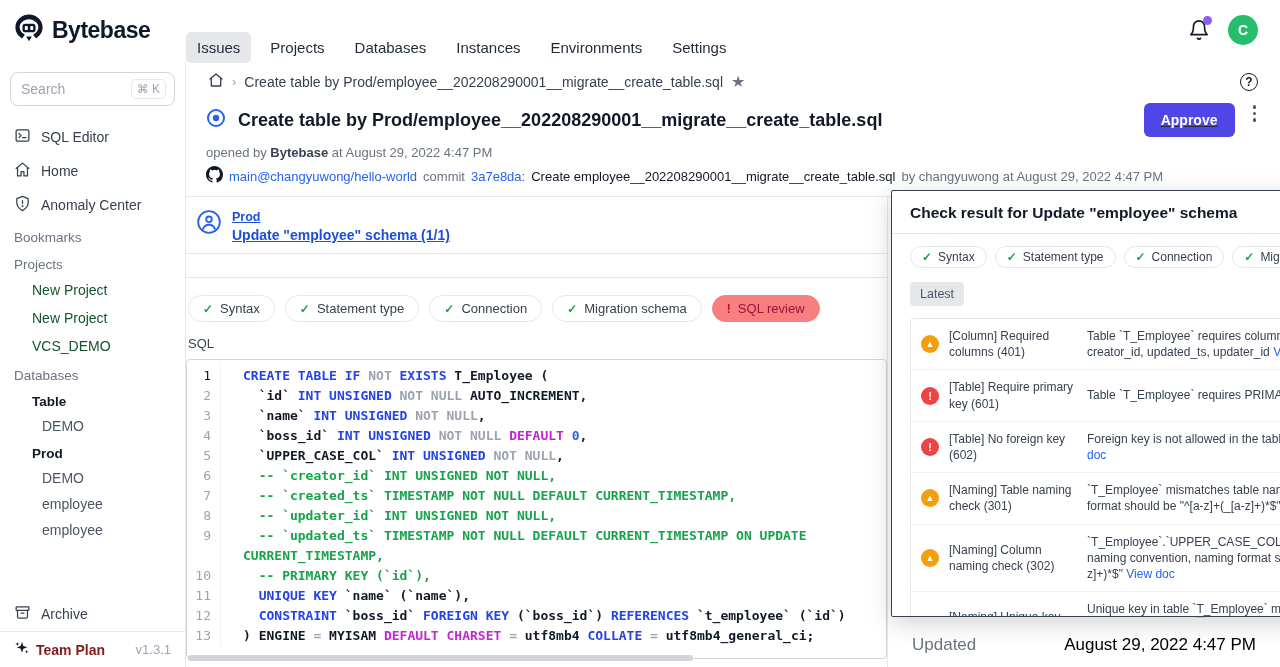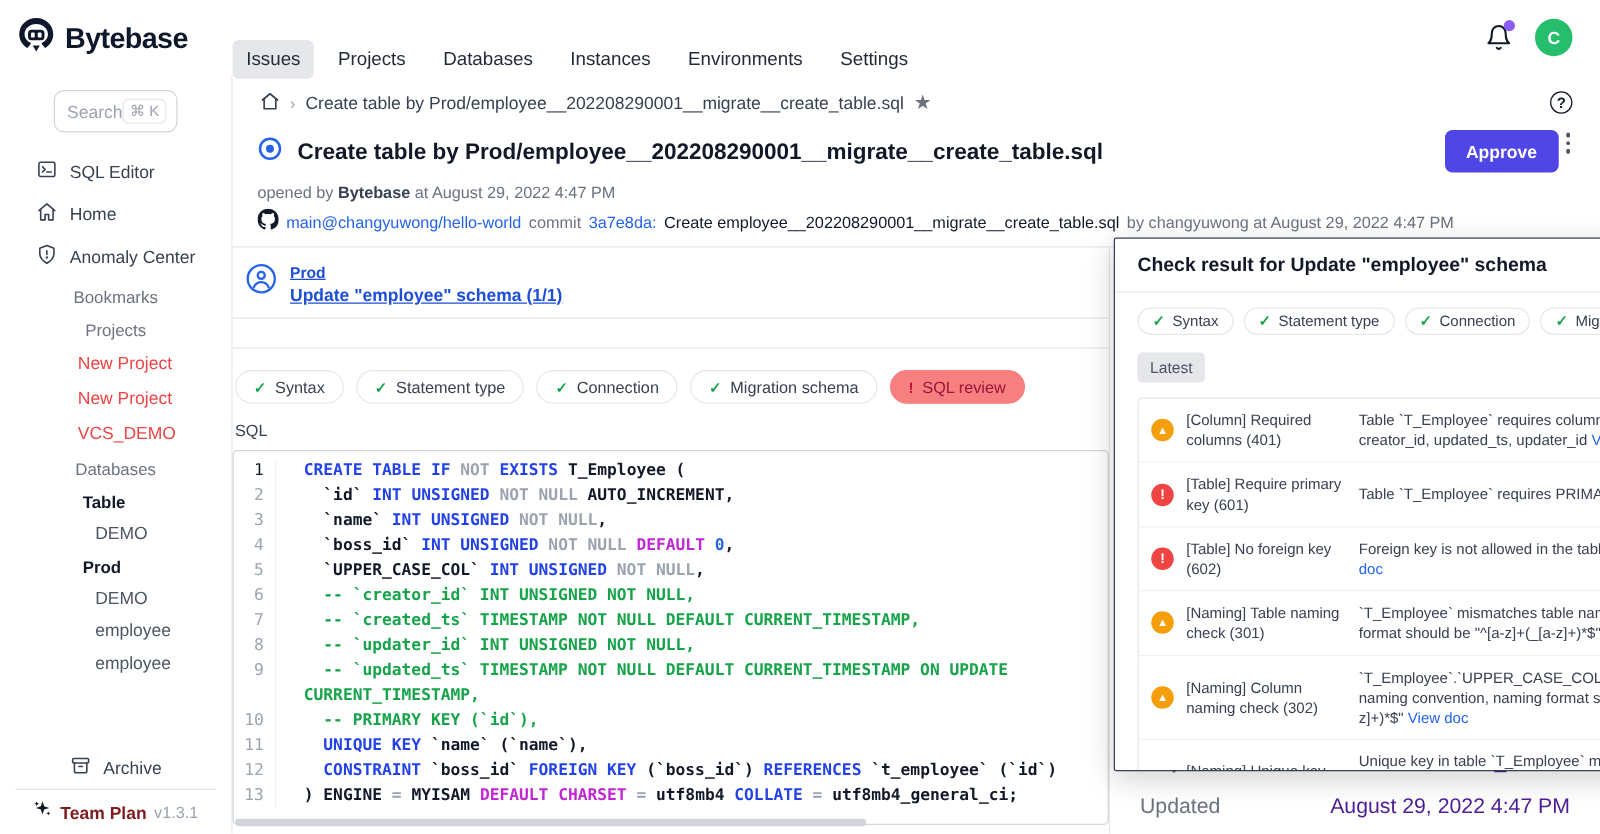--- a/index.html
+++ b/index.html
@@ -14,65 +14,65 @@
   .nav-item { font-size:15px; color:#1f2937; padding:7px 11px; border-radius:5px; cursor:pointer;margin-top:35px; }
   .nav-item.active { background:#e5e7eb; }
   .topnav-right { display:flex; align-items:center; gap:18px; }
   .bell-wrap { position:relative; width:22px; height:22px; }
   .bell-dot { position:absolute; top:-3px; right:-2px; width:9px; height:9px; border-radius:50%; background:#8b5cf6; }
   .avatar { width:30px; height:30px; border-radius:50%; background:#26bd6c; color:#fff;
     display:flex; align-items:center; justify-content:center; font-size:14px; font-weight:700; }
 
   
   .app-body { display:flex; height:607px; }
-  .sidebar { width:186px; border-right:1px solid #e5e7eb; display:flex; flex-direction:column; padding-top:12px;align-items:center; }
+  .sidebar { width:186px; border-right:1px solid #e5e7eb; display:flex; flex-direction:column; padding-top:12px; }
   .main { flex:1; display:flex; flex-direction:column; position:relative; }
 
   
   .search-box { margin:0 10px 14px 10px; height:34px; border:1px solid #d1d5db; border-radius:8px;
     display:flex; align-items:center; padding:0 8px 0 10px; color:#9ca3af; font-size:14px; }
   .search-kbd { margin-left:auto; font-size:12px; color:#9ca3af; border:1px solid #e5e7eb; border-radius:5px; padding:2px 5px; background:#fff; }
   .side-item { display:flex; align-items:center; gap:10px; padding:7px 14px; font-size:14px; color:#374151; cursor:pointer; }
   .side-item svg { flex-shrink:0; }
   .side-section { padding:8px 14px 4px 14px; font-size:13.5px; color:#6b7280; }
-  .side-sub { padding:6px 14px 6px 32px; font-size:14px; color:#ef4444; cursor:pointer; }
+  .side-sub { padding:6px 14px 6px 32px; font-size:14px; color:#14532d; cursor:pointer; }
   .side-env { padding:7px 14px 4px 32px; font-size:13.5px; font-weight:700; color:#111827; }
   .side-db { padding:5px 14px 5px 42px; font-size:14px; color:#4b5563; cursor:pointer; }
   .side-spacer { flex:1; }
   .side-footer { border-top:1px solid #e5e7eb; height:36px; display:flex; align-items:center; padding:0 14px; gap:6px; }
   .plan-label { font-size:14px; font-weight:700; color:#7f1d1d; }
   .version { margin-left:auto; font-size:13px; color:#9ca3af; }
 
   
   .crumb-row { display:flex; align-items:center; padding:12px 22px 10px 22px; gap:8px; font-size:14px; color:#374151; }
   .crumb-sep { color:#9ca3af; font-size:13px; }
   .star { color:#6b7280; font-size:16px; }
   .help-circle { margin-left:auto; width:18px; height:18px; border:1.6px solid #111827; border-radius:50%;
     display:flex; align-items:center; justify-content:center; font-size:12px; font-weight:700; color:#111827; }
 
   
   .title-row { display:flex; align-items:center; padding:2px 22px 6px 20px; }
   .issue-title { font-size:18px; font-weight:700; color:#111827; margin-left:12px; }
-  .title-actions { margin-left:auto; display:flex; align-items:flex-start; gap:4px; }
+  .title-actions { margin-left:auto; display:flex; align-items:flex-start; gap:16px;text-decoration:underline; }
   .approve-btn { background:#4f46e5; color:#fff; font-size:14px; font-weight:600; border:none;
     border-radius:6px; padding:9px 17px; cursor:pointer; }
   .kebab { display:flex; flex-direction:column; gap:3px; cursor:pointer; padding:2px; }
   .kebab i { width:3.5px; height:3.5px; background:#4b5563; border-radius:50%; }
   .meta1 { padding:2px 22px 0 20px; font-size:13px; color:#6b7280; }
   .meta1 b { color:#374151; font-weight:600; }
   .meta2 { padding:6px 22px 10px 20px; font-size:13px; color:#6b7280; display:flex; align-items:center; gap:6px; }
   .link { color:#2563eb; text-decoration:none; cursor:pointer; }
 
   
   .content-row { flex:1; display:flex; border-top:1px solid #e5e7eb; min-height:0; }
   .left-col { width:701px; position:relative; }
   .right-col { flex:1; border-left:1px solid #e5e7eb; display:flex; flex-direction:column; justify-content:flex-end; padding-bottom:4px; }
   .meta-row { display:flex; padding:8px 24px; font-size:17px;justify-content:space-between; }
   .meta-row .lbl { width:120px; color:#6b7280; }
-  .meta-row .val { color:#4c1d95; }
+  .meta-row .val { color:#000000; }
 
   .stage { display:flex; align-items:flex-start; gap:10px; padding:12px 0 10px 10px; border-bottom:1px solid #e5e7eb; }
   .stage-texts { display:flex; flex-direction:column; gap:3px; padding-top:1px; }
   .stage-env { font-size:12.5px; font-weight:700; color:#1d4ed8; text-decoration:underline; cursor:pointer; }
   .stage-name { font-size:14px; font-weight:700; color:#1d4ed8; text-decoration:underline; cursor:pointer; }
 
   .task-table { margin-top:0; }
   .task-head { display:flex; background:#f9fafb; border-bottom:1px solid #e5e7eb; height:27px; align-items:center; }
   .task-head .th { font-size:13px; color:#6b7280; text-align:center; }
   .task-body { height:24px; border-bottom:1px solid #e5e7eb; }

